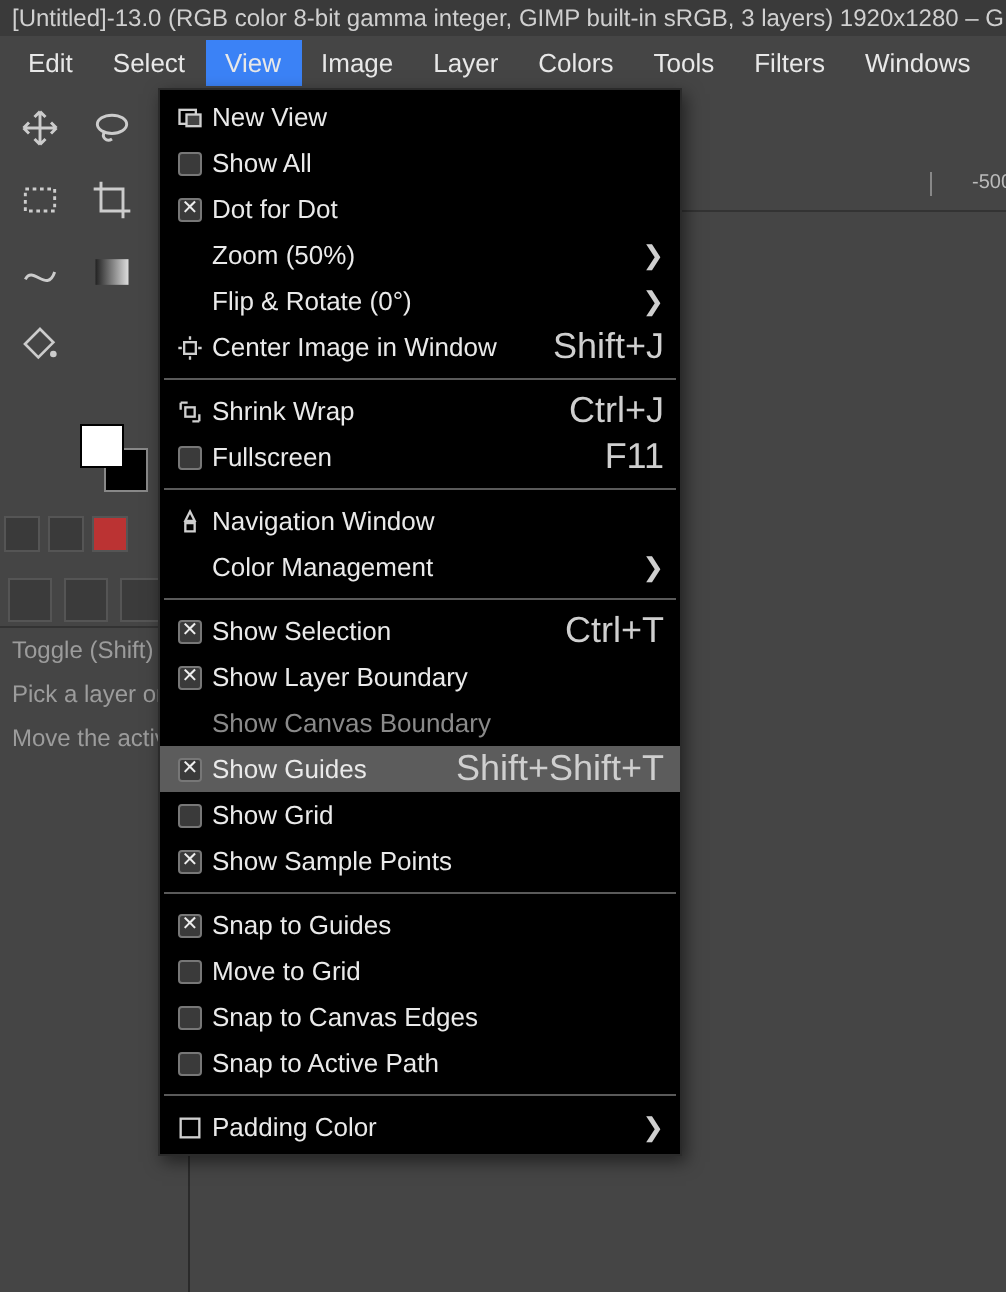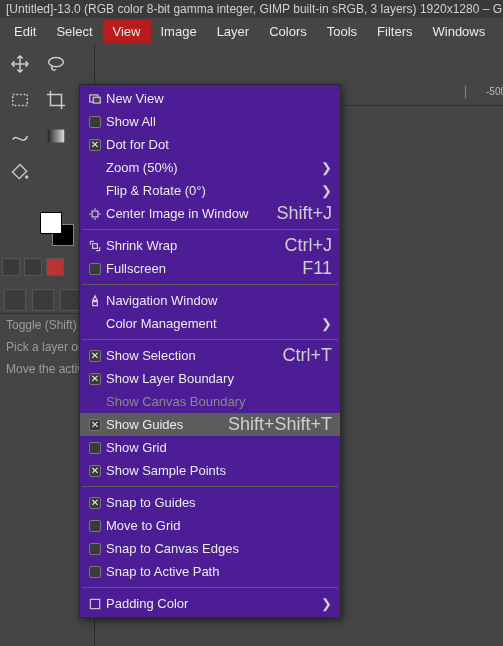--- a/index.html
+++ b/index.html
@@ -26,21 +26,21 @@
     display: flex;
     align-items: center;
     padding: 0 4px;
   }
   .menubar-item {
     padding: 4px 10px;
     color: #e8e8e8;
     cursor: pointer;
   }
   .menubar-item.active {
-    background: #b91c1c;
+    background: #3b82f6;
     text-align: right;
   }
   .workspace {
     position: relative;
     height: calc(100% - 44px);
     display: flex;
   }
   .toolbox {
     width: 95px;
     background: #454545;
@@ -132,26 +132,25 @@
     height:12px;
     padding-left:20px;
   }
 
   
   .dropdown {
     position: absolute;
     top: 44px;
     left: 79px;
     width: 262px;
-    background: #4c1d95;
+    background: #000000;
     border: 1px solid #2b2b2b;
     box-shadow: 2px 3px 8px rgba(0,0,0,0.5);
     z-index: 100;
     padding: 2px 0;
-    margin-top: 40px;
   }
   .menu-item {
     display: flex;
     align-items: center;
     height: 23px;
     padding: 0 8px 0 6px;
     color: #eaeaea;
     cursor: pointer;
   }
   .menu-item.hover {

